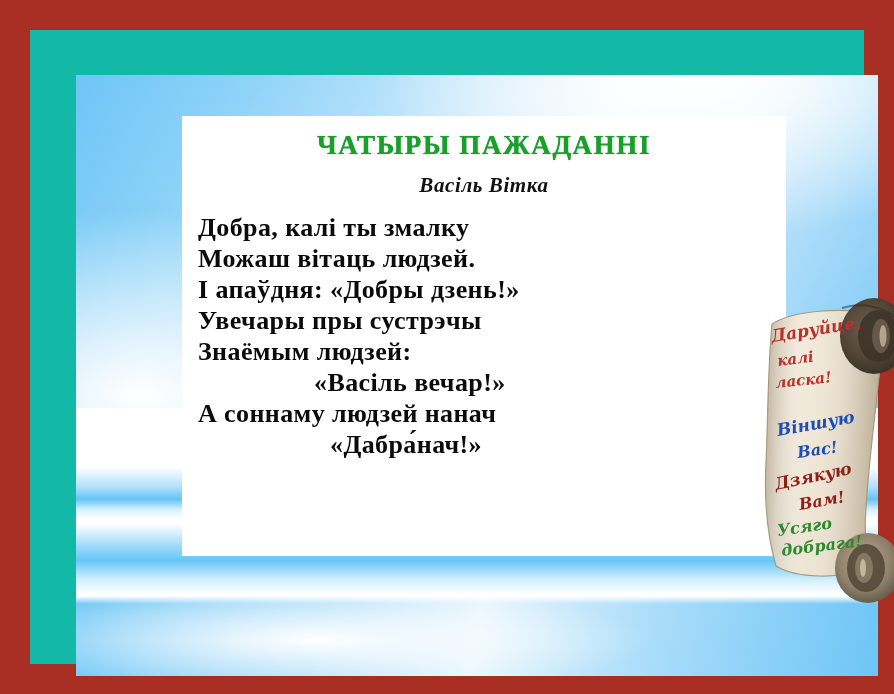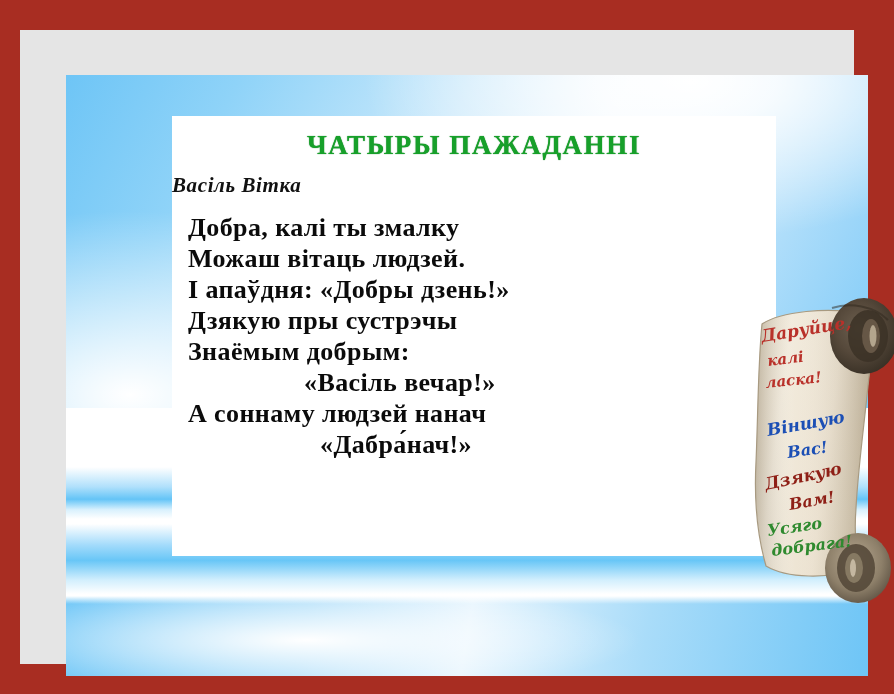--- a/index.html
+++ b/index.html
@@ -6,23 +6,23 @@
   body{
     width:894px;height:694px;overflow:hidden;
     background:#a82d22;
     font-family:"Liberation Serif",serif;
   }
   .frame-red{
     position:absolute;left:0;top:0;width:894px;height:694px;
     background:#a82d22;
   }
   .frame-white{
-    position:absolute;left:20px;top:30px;
+    position:absolute;left:30px;top:30px;
     width:834px;height:634px;
-    background:#e5e5e5;
+    background:#14b8a6;
   }
   
   .bg-plate{
     position:absolute;left:46px;top:45px;
     width:802px;height:601px;
     background:#ffffff;
     overflow:hidden;
   }
   .bg-top{
     position:absolute;left:0;top:0;width:802px;height:333px;
@@ -74,21 +74,21 @@
   .card-title{
     text-align:center;
     color:#17a02a;
     font-weight:bold;
     font-size:27px;
     letter-spacing:1.6px;
     margin-top:14px;
     text-shadow:0 0 1px #0f7d1f;
   }
   .card-author{
-    text-align:left;
+    text-align:center;
     font-style:italic;
     font-weight:bold;
     font-size:21px;
     color:#111111;
     margin-top:12px;
     letter-spacing:0.6px;
   }
   .poem{
     position:absolute;left:16px;top:96px;
     width:420px;
@@ -127,22 +127,22 @@
 
     <div class="card">
 
       <div class="card-title">ЧАТЫРЫ ПАЖАДАННІ</div>
       <div class="card-author">Васіль Вітка</div>
 
       <div class="poem">
         <div class="line">Добра, калі ты змалку</div>
         <div class="line">Можаш вітаць людзей.</div>
         <div class="line">І апаўдня: «Добры дзень!»</div>
-        <div class="line">Дзякую пры сустрэчы</div>
-        <div class="line">Знаёмым добрым:</div>
+        <div class="line">Увечары пры сустрэчы</div>
+        <div class="line">Знаёмым людзей:</div>
         <div class="line indent">«Васіль вечар!»</div>
         <div class="line">А соннаму людзей нанач</div>
         <div class="line indent2">«Дабра́нач!»</div>
       </div>
 
       <div class="scroll-wrap">
         <svg class="scroll-svg" width="180" height="320" viewBox="0 0 180 320" xmlns="http://www.w3.org/2000/svg">
           <defs>
             <linearGradient id="paperG" x1="0" y1="0" x2="1" y2="0.3">
               <stop offset="0%" stop-color="#e3d9c6"></stop>

